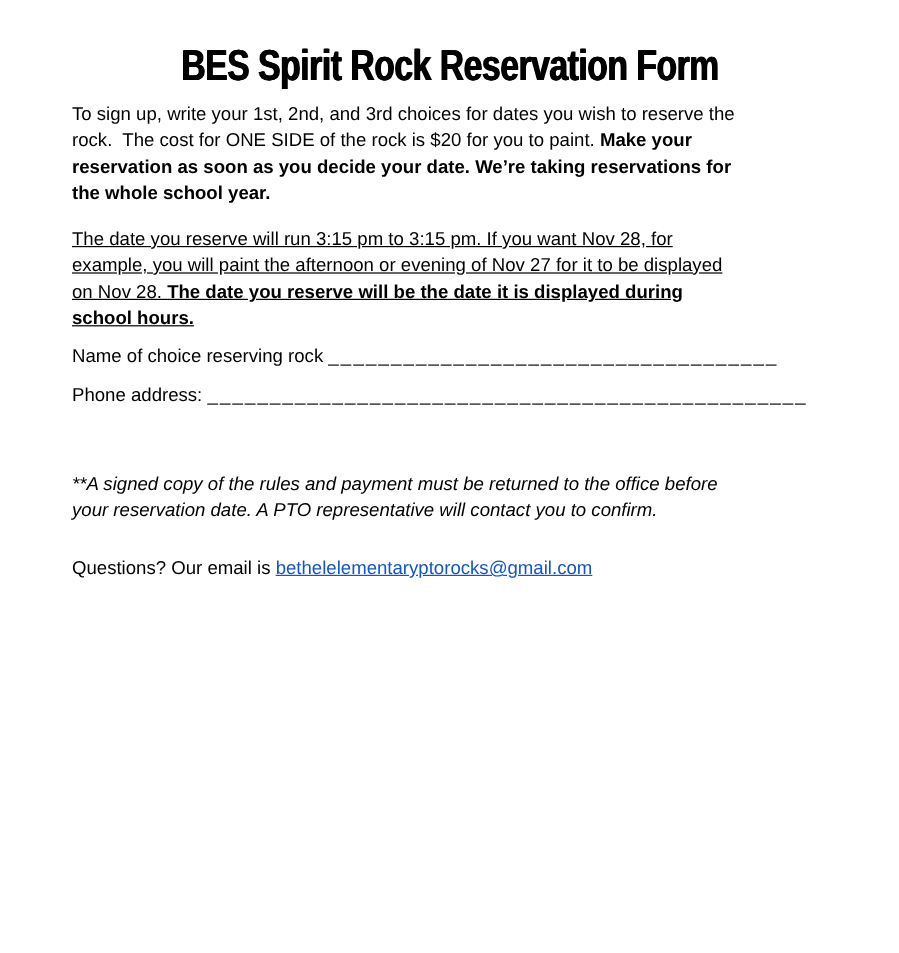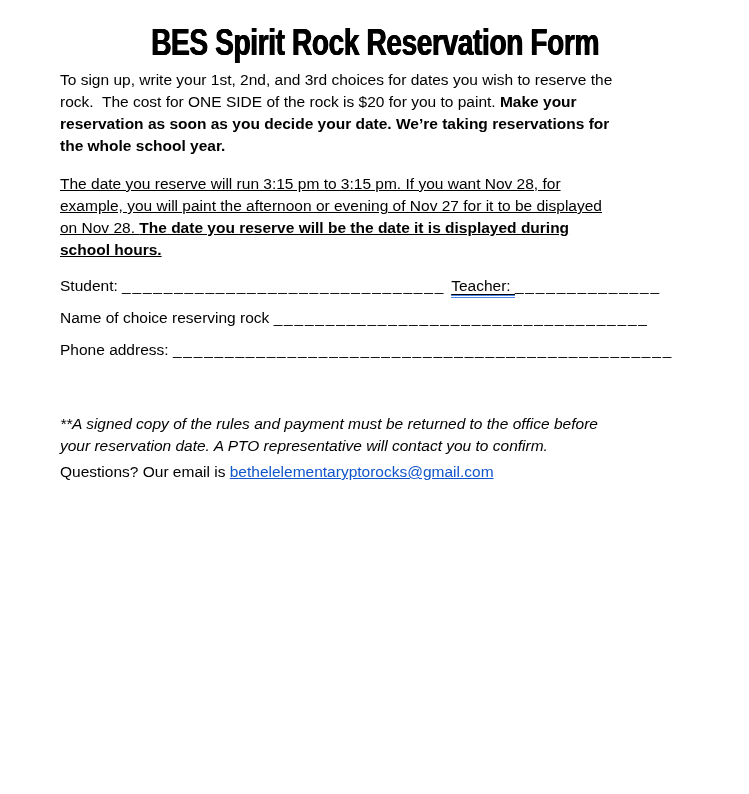--- a/index.html
+++ b/index.html
@@ -11,21 +11,21 @@
     width: 749px;
     height: 794px;
     overflow: hidden;
     font-family: "Liberation Sans", sans-serif;
     color: #000000;
   }
   .doc {
     padding: 25px 58px 0 60px;
   }
   h1 {
-    margin: 0;
+    margin: 12px;
     text-align: center;
     font-size: 36px;
     line-height: 36px;
     font-weight: 700;
     white-space: nowrap;
   }
   h1 .squeeze {
     display: inline-block;
     transform: scaleX(0.78);
     transform-origin: center;
@@ -37,21 +37,21 @@
     font-size: 15.5px;
     line-height: 22px;
     white-space: pre-wrap;
   }
   b { font-weight: 700; }
   .p-intro    { margin-top: 8px; }
   .p-timing   { margin-top: 16px; text-decoration: underline; }
   .f-student  { margin-top: 14px; }
   .f          { margin-top: 10px; }
   .p-note     { margin-top: 52px; font-style: italic; }
-  .p-questions{ margin-top: 4px; }
+  .p-questions{ margin-top: 26px; }
   .p-office   { margin-top: 112px; }
   .blank {
     letter-spacing: 1.8px;
   }
   .sug {
     text-decoration: underline;
     text-underline-offset: 3px;
     border-bottom: 3px double #4a86e8;
     padding-bottom: 1px;
   }
@@ -76,21 +76,20 @@
   <p class="p-intro"><span>To sign up, write your 1st, 2nd, and 3rd choices for dates you wish to reserve the
 rock.  The cost for ONE SIDE of the rock is $20 for you to paint. </span><b>Make your
 reservation as soon as you decide your date. We’re taking reservations for
 the whole school year.</b></p>
 
   <p class="p-timing"><span>The date you reserve will run 3:15 pm to 3:15 pm. If you want Nov 28, for
 example, you will paint the afternoon or evening of Nov 27 for it to be displayed
 on Nov 28. </span><b>The date you reserve will be the date it is displayed during
 school hours.</b></p>
 
-  <p class="f-student"><span>Student: </span><span class="blank">_______________________________ </span><span class="sug">Teacher: </span><span class="blank">______________</span></p>
 
 
 
   <p class="f"><span>Name of choice reserving rock </span><span class="blank">____________________________________</span></p>
 
   <p class="f"><span>Phone address: </span><span class="blank">________________________________________________</span></p>
 
 
   <p class="p-note">**A signed copy of the rules and payment must be returned to the office before
 your reservation date. A PTO representative will contact you to confirm.</p>

